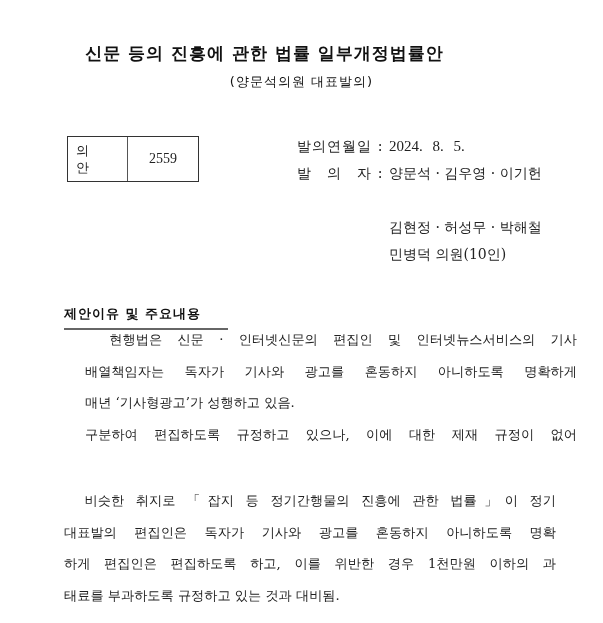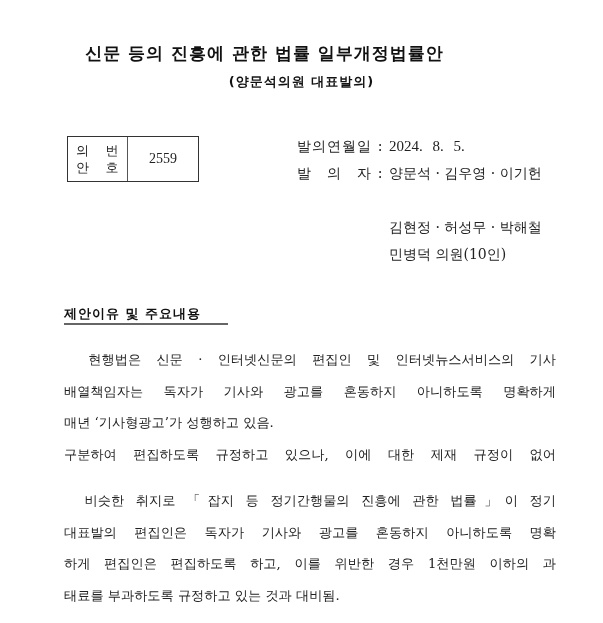--- a/index.html
+++ b/index.html
@@ -6,21 +6,21 @@
   body {
     width: 603px; height: 623px; background: #ffffff; position: relative; overflow: hidden;
     font-family: "DejaVu Serif", "Liberation Serif", serif; color: #1a1a1a;
   }
   .title {
     position: absolute; left: 0; width: 505px; top: 42px; text-align: center;
     font-family: "DejaVu Sans", sans-serif; font-weight: bold; font-size: 17px; letter-spacing: 1px; color: #111; margin-left: 12px;
   }
   .subtitle {
     position: absolute; left: 0; width: 603px; top: 73px; text-align: center;
-    font-family: "DejaVu Sans", sans-serif; font-weight: bold; font-size: 13px; letter-spacing: 1px; color: #111;
+    font-family: "DejaVu Sans", sans-serif; font-weight: normal; font-size: 13px; letter-spacing: 1px; color: #111;
   }
   .billbox {
     position: absolute; left: 67px; top: 136px; width: 130px; height: 44px;
     border: 1px solid #333; display: flex;
   }
   .billbox .lbl {
     width: 59px; border-right: 1px solid #555; font-size: 13px; line-height: 17px;
     display: flex; flex-direction: row; justify-content: center; align-items: center; color: #222;
   }
   .billbox .lbl span { letter-spacing: 8px; margin-left: 8px; }
@@ -30,41 +30,40 @@
   }
   .meta { position: absolute; left: 297px; top: 135px; font-size: 14px; color: #222; }
   .meta .row { display: flex; height: 27px; line-height: 22px; }
   .meta .key { width: 74px; display: flex; justify-content: space-between; }
   .meta .colon { width: 18px; text-align: center; }
   .meta .val { white-space: nowrap; font-family: "DejaVu Serif", serif; }
   .meta .date { font-family: "Liberation Serif", serif; font-size: 15px; word-spacing: 6px; }
   .section {
     position: absolute; left: 64px; top: 305px; width: 164px;
     font-family: "DejaVu Sans", sans-serif; font-weight: bold; font-size: 13px; letter-spacing: 1px; color: #111;
-    border-bottom: 2px solid #666;
+    padding-bottom: 5px; border-bottom: 2px solid #666;
   }
   .para {
     position: absolute; left: 64px; width: 492px; font-size: 13.2px; line-height: 31.5px;
     text-align: justify; text-align-last: justify; color: #222;
   }
   .para .ln { display: block; text-align: justify; text-align-last: justify; white-space: nowrap; }
   .para .ln.last { text-align-last: left; }
-  .p1 { top: 344px; }
+  .p1 { top: 324px; margin-left: 21px; }
   .p2 { top: 485px; }
 </style>
 </head>
 <body>
 
 <div class="title">신문 등의 진흥에 관한 법률 일부개정법률안</div>
 <div class="subtitle">(양문석의원 대표발의)</div>
 
 <div class="billbox">
   <div class="lbl">
     <span>의 안</span>
-    <span>번 호</span>
   </div>
   <div class="num">2559</div>
 </div>
 
 <div class="meta">
   <div class="row">
     <div class="key">
       <span>발</span>
       <span>의</span>
       <span>연</span>

